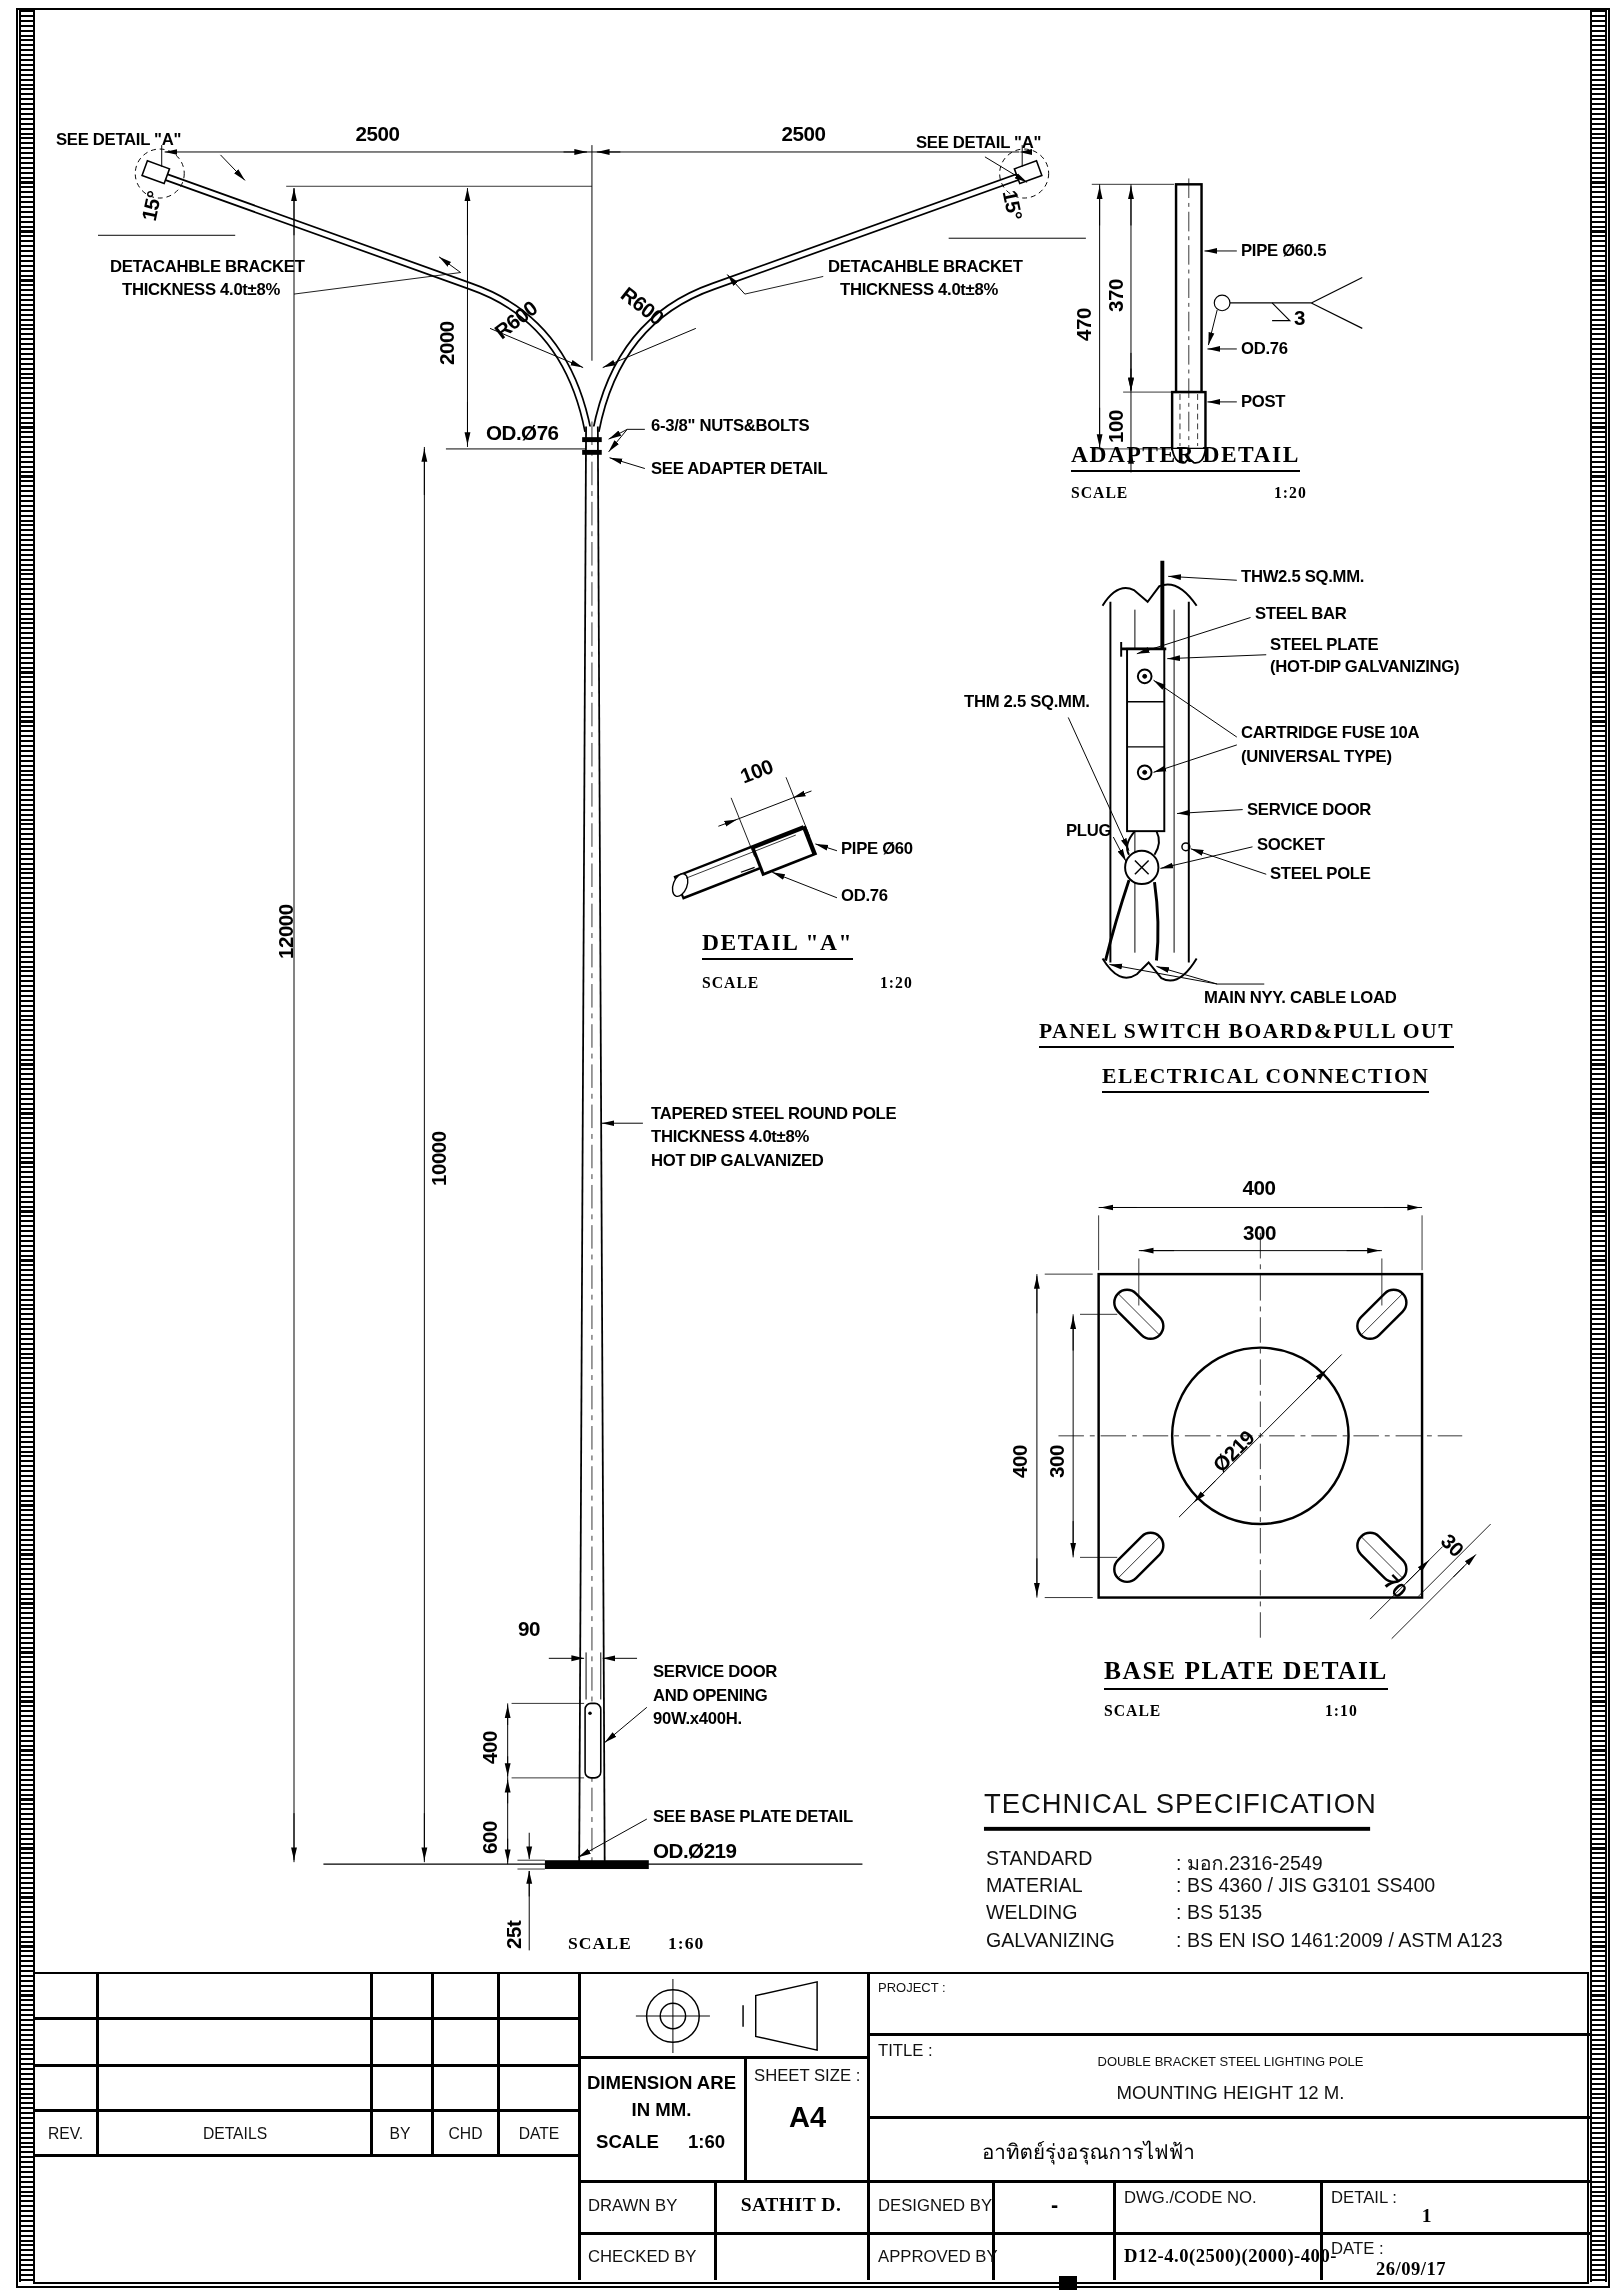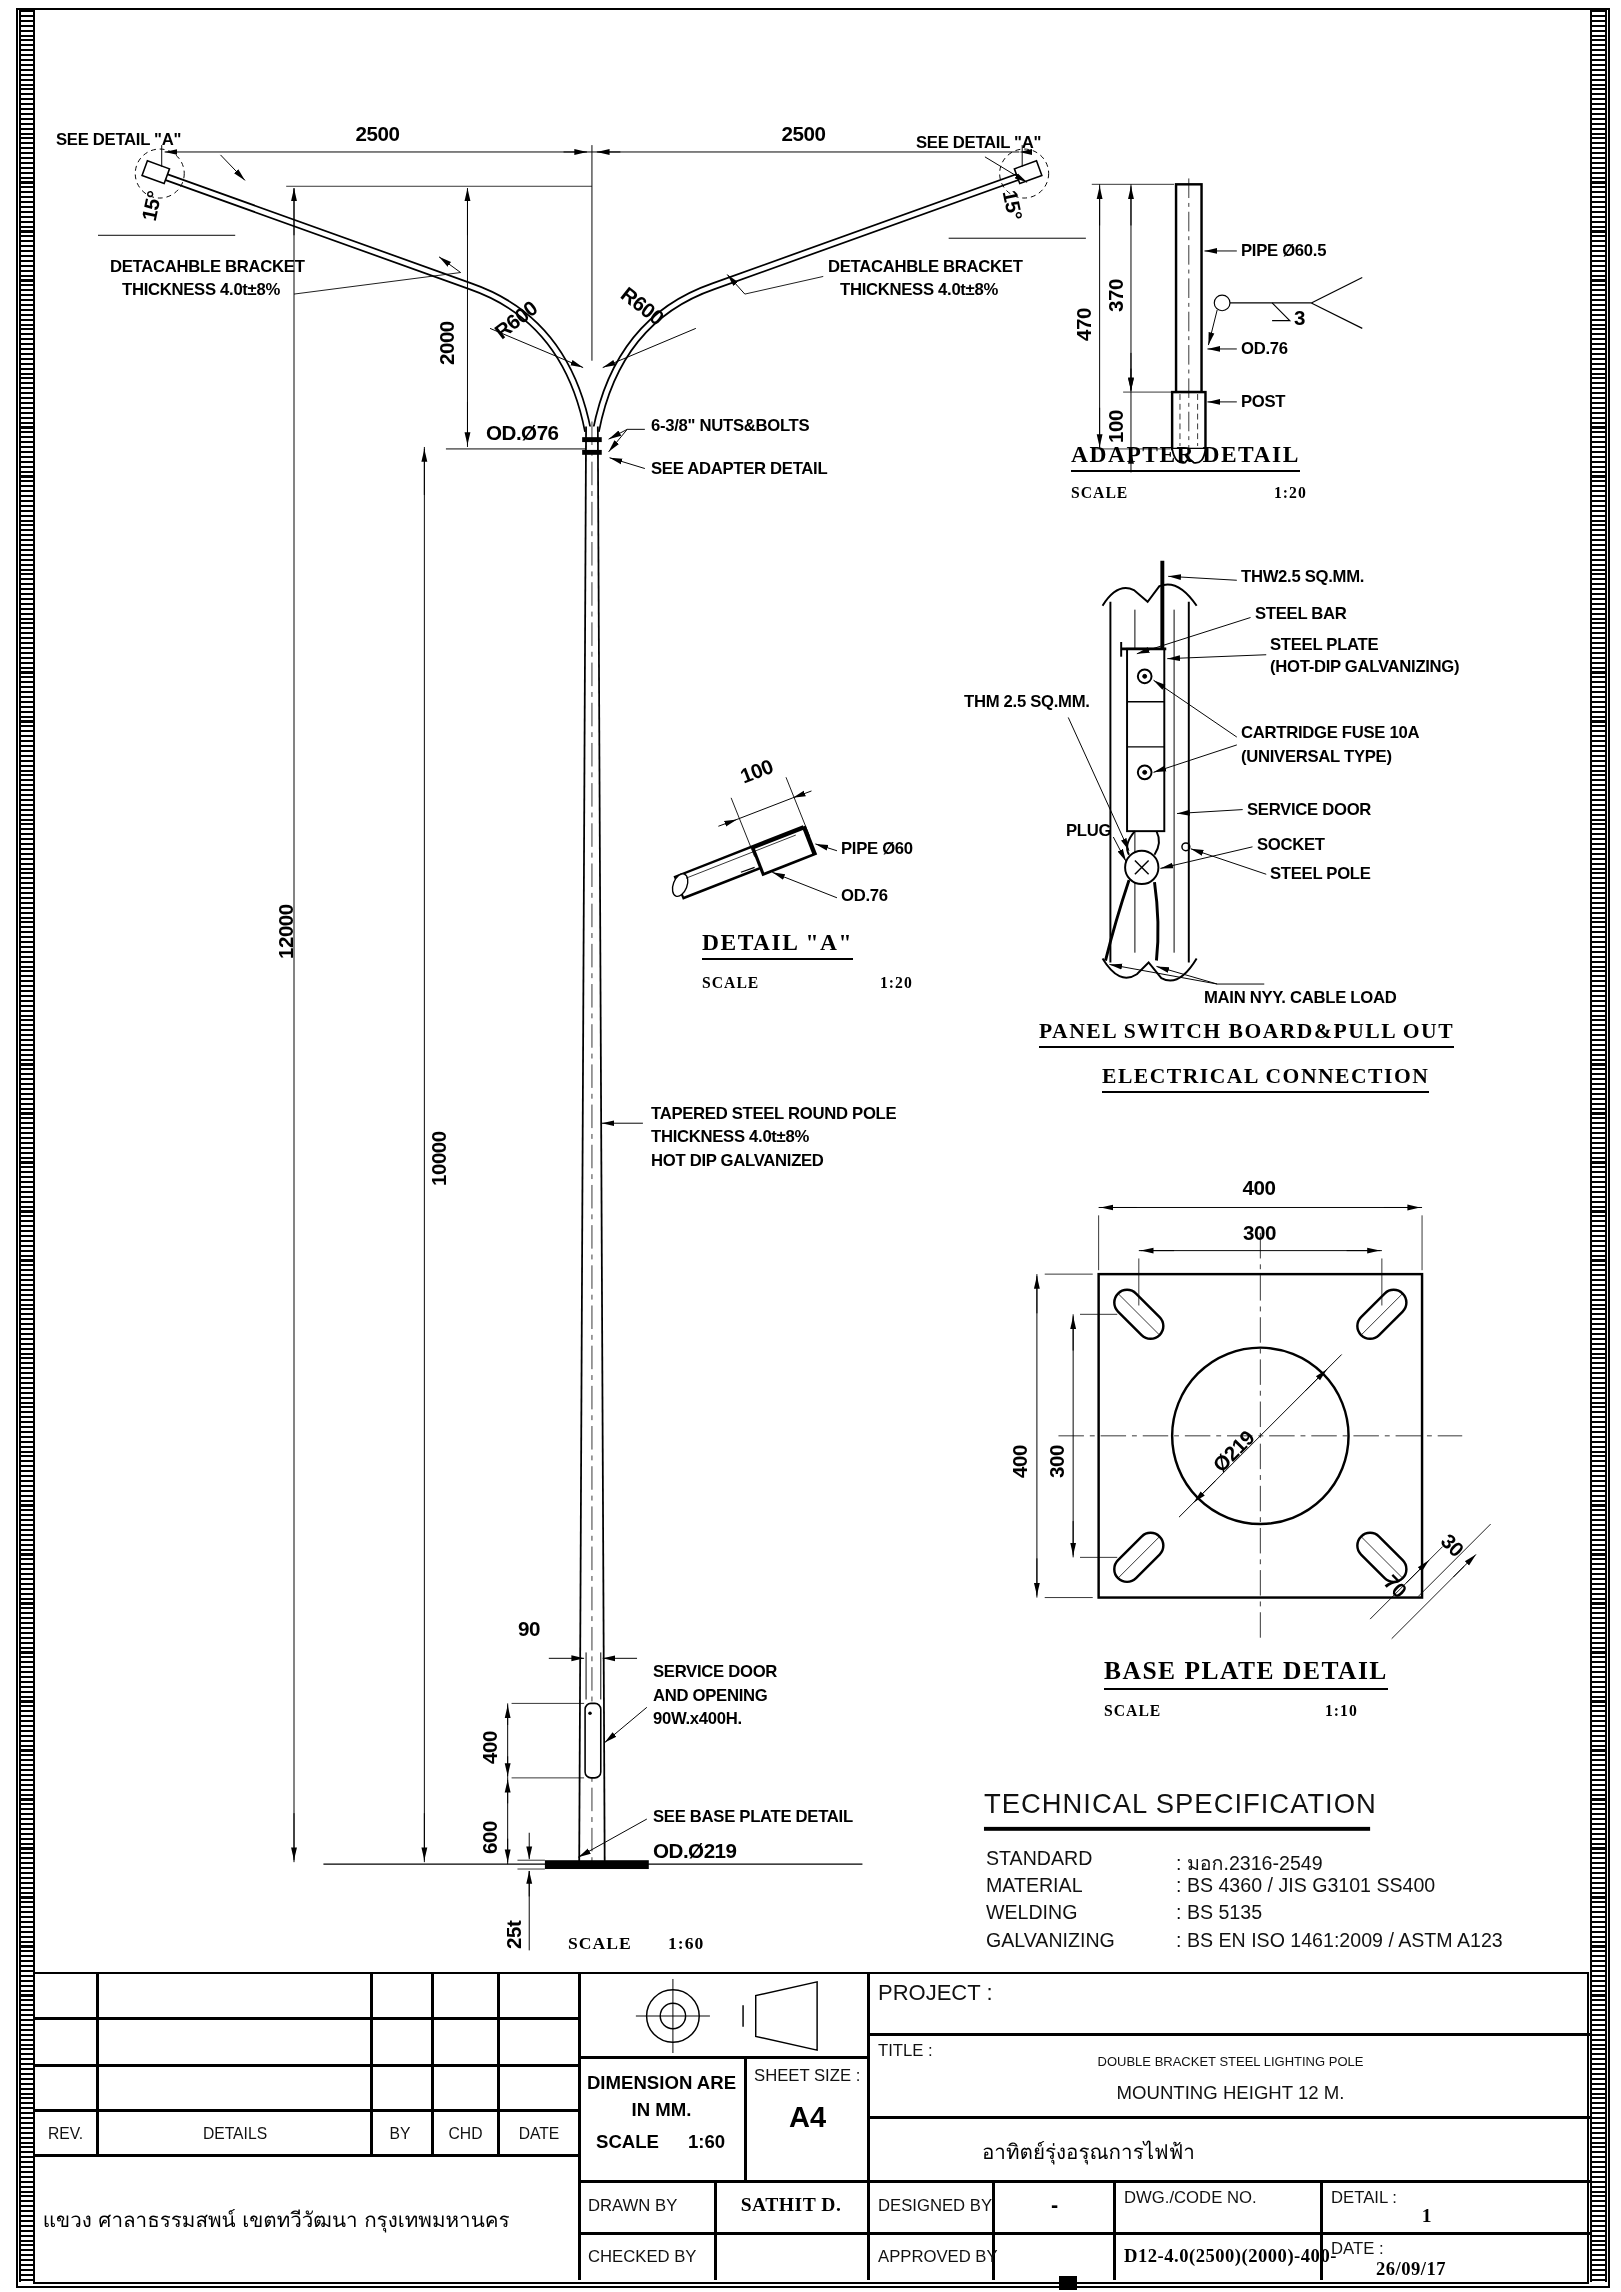--- a/index.html
+++ b/index.html
@@ -370,21 +370,20 @@
     <div class="hline" style="left:0;top:43px;width:546px;height:2.9px"></div>
     <div class="hline" style="left:0;top:90px;width:546px;height:2.9px"></div>
     <div class="hline" style="left:0;top:135px;width:546px;height:2.9px"></div>
     <div class="hline" style="left:0;top:180px;width:546px;height:2.9px"></div>
     <div class="abs eng-sm ctr" style="left:0px;top:151px;width:61px">REV.</div>
     <div class="abs eng-sm ctr" style="left:64px;top:151px;width:272px">DETAILS</div>
     <div class="abs eng-sm ctr" style="left:338px;top:151px;width:54px">BY</div>
     <div class="abs eng-sm ctr" style="left:399px;top:151px;width:63px"><span>CHD</span></div>
     <div class="abs eng-sm ctr" style="left:465px;top:151px;width:78px">DATE</div>
 
-    <div class="abs thai" style="left:7.8px;top:229px">แขวง ศาลาธรรมสพน์ เขตทวีวัฒนา กรุงเทพมหานคร</div>
 
     <div class="vline" style="left:832px;top:0;width:2.9px;height:306px"></div>
     <div class="hline" style="left:543px;top:82px;width:292px;height:2.9px"></div>
     <div class="hline" style="left:543px;top:206px;width:1013px;height:2.9px"></div>
     <div class="hline" style="left:543px;top:258px;width:1013px;height:2.9px"></div>
     <div class="vline" style="left:709px;top:82px;width:2.9px;height:126px"></div>
     <div class="vline" style="left:679px;top:206px;width:2.9px;height:100px"></div>
 
     <svg class="abs" style="left:559px;top:3.9px" width="265" height="76" viewBox="0 0 270 78">
       <circle cx="80" cy="39" r="27" fill="none" stroke="#000" stroke-width="1.5"></circle>
@@ -402,21 +401,21 @@
     <div class="abs ctr" style="left:712px;top:127px;width:121px;font:700 29px 'Liberation Sans',sans-serif">A4</div>
     <div class="abs eng-sm" style="left:553px;top:222px;font-size:16.7px">DRAWN BY</div>
     <div class="abs serifb ctr" style="left:682px;top:220px;width:148px">SATHIT D.</div>
     <div class="abs eng-sm" style="left:553px;top:273px;font-size:16.7px">CHECKED BY</div>
 
     <div class="hline" style="left:832px;top:59px;width:724px;height:2.9px"></div>
     <div class="hline" style="left:832px;top:142px;width:724px;height:2.9px"></div>
     <div class="vline" style="left:957px;top:206px;width:2.9px;height:100px"></div>
     <div class="vline" style="left:1078px;top:206px;width:2.9px;height:100px"></div>
     <div class="vline" style="left:1285px;top:206px;width:2.9px;height:100px"></div>
-    <div class="abs eng-sm" style="left:843px;top:5.9px;font-size:22px">PROJECT :</div>
+    <div class="abs eng-sm" style="left:843px;top:5.9px;font-size:13px">PROJECT :</div>
     <div class="abs eng-sm" style="left:843px;top:67px;font-size:16.7px">TITLE :</div>
     <div class="abs eng ctr" style="left:882px;top:80px;width:627px;font-size:13px">DOUBLE BRACKET STEEL LIGHTING POLE</div>
     <div class="abs eng ctr" style="left:882px;top:108px;width:627px;font-size:18.6px">MOUNTING HEIGHT 12 M.</div>
     <div class="abs thai" style="left:947px;top:161px">อาทิตย์รุ่งอรุณการไฟฟ้า</div>
     <div class="abs eng-sm" style="left:843px;top:222px;font-size:16.7px">DESIGNED BY</div>
     <div class="abs tbl-bold ctr" style="left:960px;top:218px;width:119px;font-size:21.6px">-</div>
     <div class="abs eng-sm" style="left:843px;top:273px;font-size:16.7px">APPROVED BY</div>
     <div class="abs eng-sm" style="left:1089px;top:214px;font-size:16.7px">DWG./CODE NO.</div>
     <div class="abs serifb" style="left:1089px;top:271px;font-size:18.6px">D12-4.0(2500)(2000)-400-</div>
     <div class="abs eng-sm" style="left:1296px;top:214px;font-size:16.7px">DETAIL :</div>

